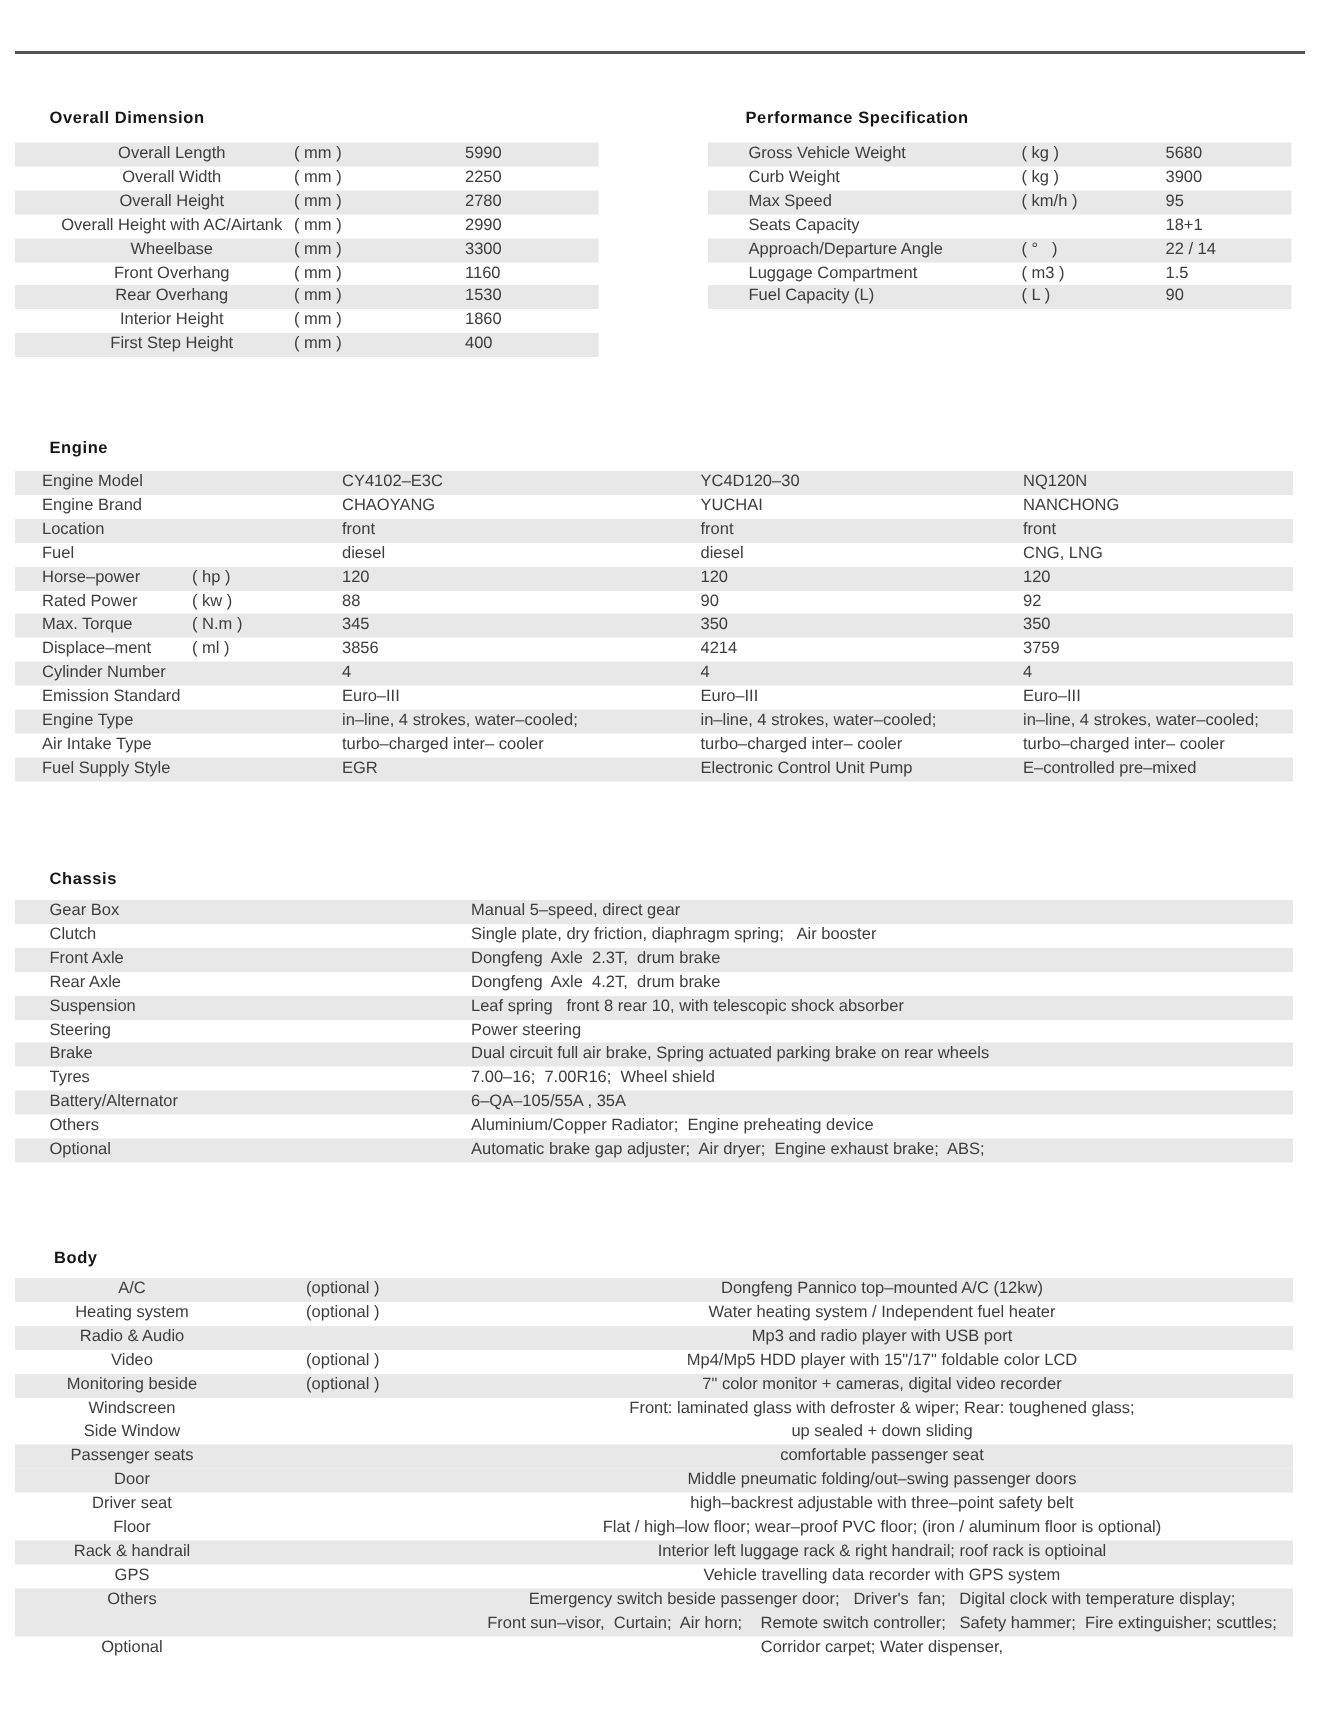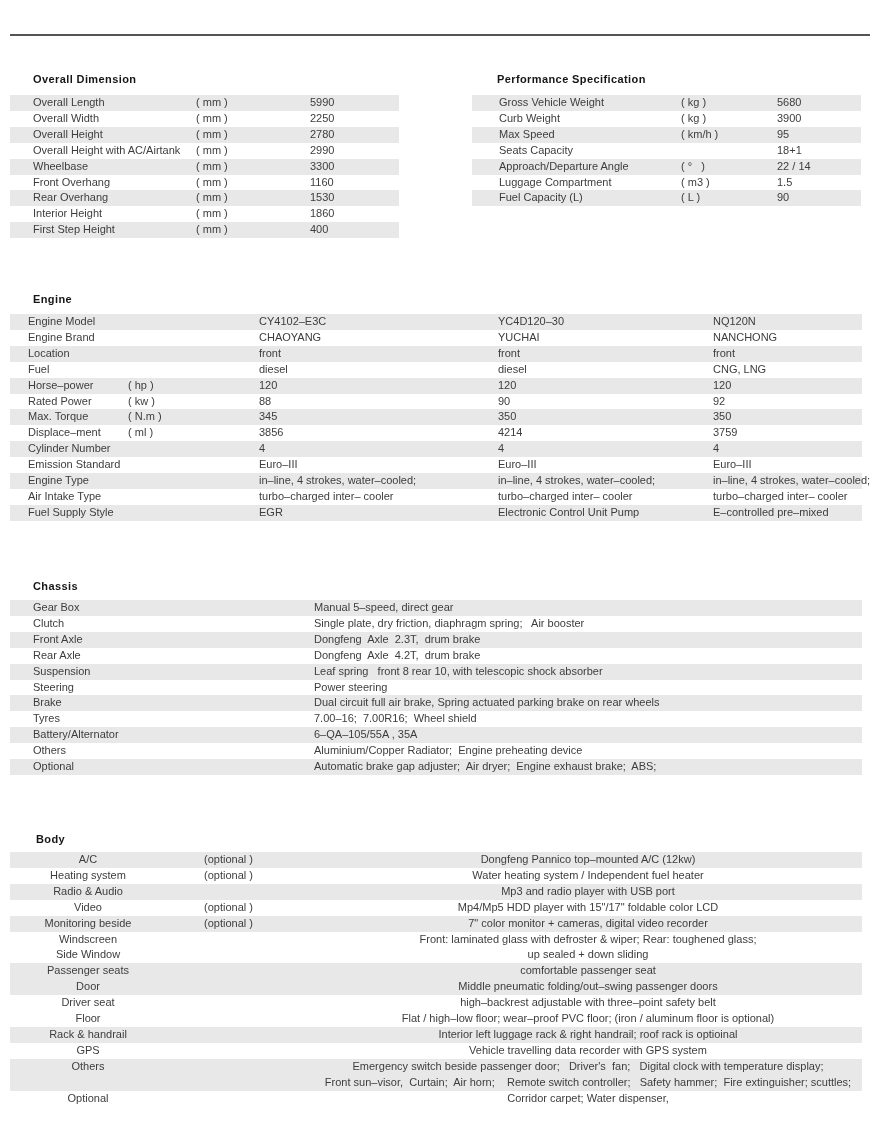--- a/index.html
+++ b/index.html
@@ -29,31 +29,31 @@
     display: flex;
     line-height: 15.9px;
     font-size: 11px;
     white-space: pre;
   }
   .row.stripe { background: var(--stripe, #e8e8e8); }
   .cell { display: block; flex: 0 0 auto; overflow: visible; }
   .c-flex { flex: 1 1 auto; }
   
   .dim .row { padding-left: 23px; }
-  .dim .c-label { width: 163px; }
+  .dim .c-label { width: 163px; text-align: center; }
   .dim .c-unit  { width: 114px; }
   
   .perf .row { padding-left: 27px; }
   .perf .c-label { width: 182px; }
   .perf .c-unit  { width: 96px; }
   
   .eng .row { padding-left: 18px; }
   .eng .c-label { width: 100px; }
   .eng .c-unit  { width: 100px; }
-  .eng .c-v1    { width: 239px; margin-left: 31px; }
+  .eng .c-v1    { width: 239px; }
   .eng .c-v2    { width: 215px; }
   
   .cha .row { padding-left: 23px; }
   .cha .c-label { width: 281px; }
   
   .bod .row { padding-left: 23px; text-align: center; }
   .bod .c-label  { width: 110px; }
   .bod .c-marker { width: 171px; }
 </style>
 </head>

